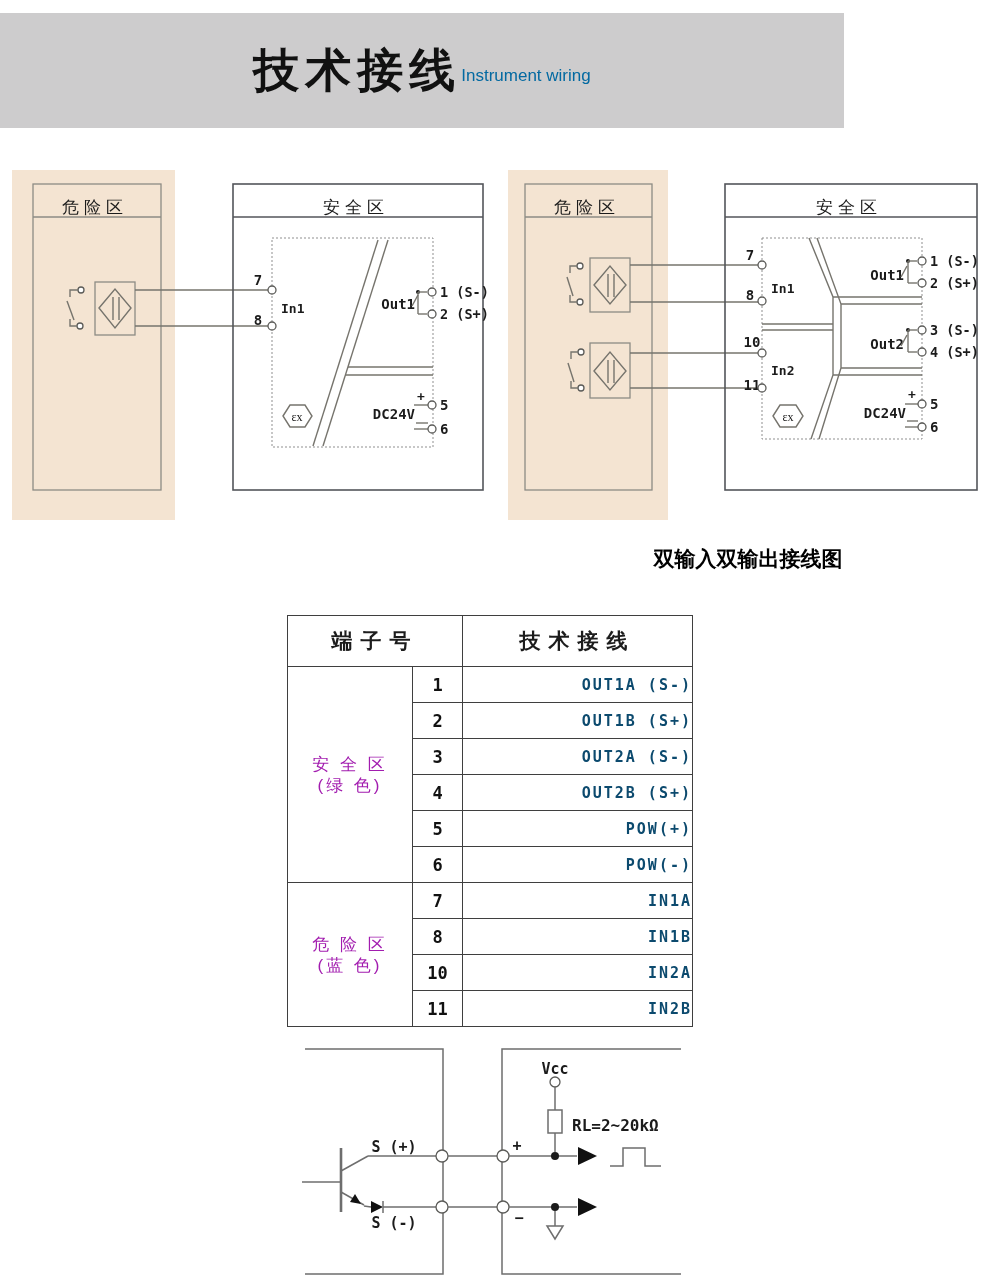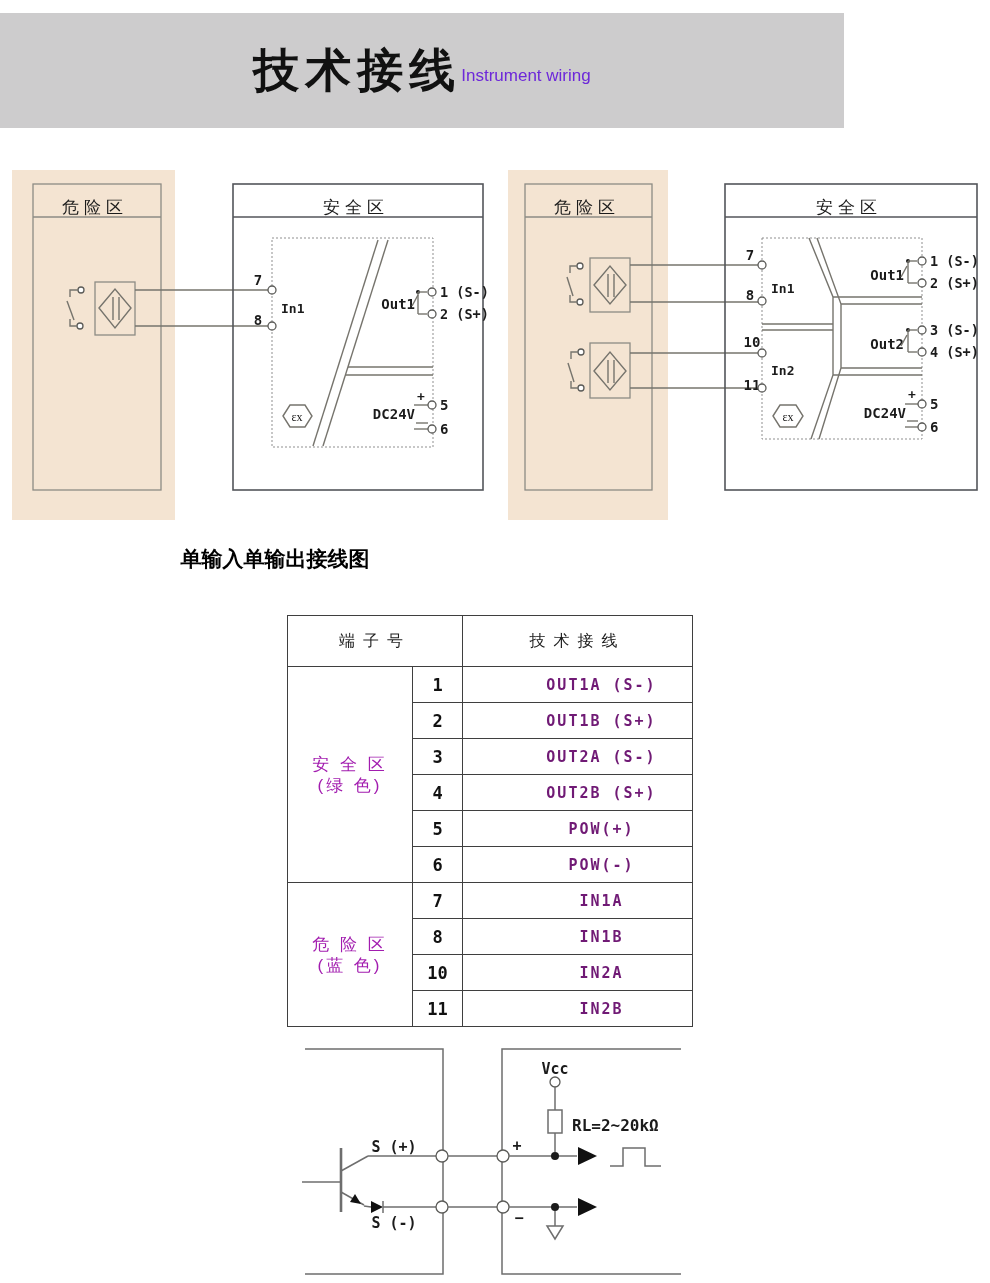--- a/index.html
+++ b/index.html
@@ -1,31 +1,31 @@
 <!DOCTYPE html>
 <html><head>
 <meta charset="utf-8">
 <style>
   html,body{margin:0;padding:0;background:#ffffff;}
   .page{position:relative;width:990px;height:1283px;background:#ffffff;overflow:hidden;
         font-family:"Liberation Sans",sans-serif;color:#1b1b1b;}
   .band{position:absolute;left:0;top:13px;width:844px;height:115px;background:#cdcccd;
         display:flex;flex-direction:row;align-items:center;justify-content:center;}
   .band h1{margin:0;font-size:46px;font-weight:900;letter-spacing:6px;color:#111;}
-  .band .sub{margin-top:10px;font-size:17px;color:#6d28d9;}
+  .band .sub{margin-top:10px;font-size:17px;color:#0369a1;}
   .abs{position:absolute;}
   .caption{position:absolute;width:320px;text-align:center;font-size:21px;font-weight:bold;color:#000;}
   
   .ttable{position:absolute;left:287px;top:615px;border-collapse:collapse;table-layout:fixed;width:405px;}
   .ttable th,.ttable td{border:1.5px solid #3f3f3f;padding:0;}
-  .ttable th{height:50px;font-size:16px;font-weight:normal;letter-spacing:8px;color:#1c1c1c;}
+  .ttable th{height:50px;font-size:21px;font-weight:bold;letter-spacing:8px;color:#1c1c1c;}
   .ttable td{height:35px;}
   .num{font-family:"DejaVu Sans Mono",monospace;font-weight:bold;font-size:17px;text-align:center;color:#111;}
   .desc{font-family:"DejaVu Sans Mono",monospace;font-weight:bold;font-size:15px;letter-spacing:2px;
-        text-align:center;padding-left:48px !important;color:#701a75;}
+        text-align:right;padding-left:48px !important;color:#0c4a6e;}
   .grp{text-align:center;font-size:17px;letter-spacing:3px;line-height:21px;color:#a21caf;}
   
   .wire{stroke:#76746d;stroke-width:1.4;fill:none;}
   .hazbox{stroke:#8d8b84;stroke-width:1.3;fill:none;}
   .safebox{stroke:#53555a;stroke-width:1.6;fill:none;}
   .dotted{stroke:#8f8f8f;stroke-width:1;fill:none;stroke-dasharray:2 2;}
   .term{stroke:#5b5b58;stroke-width:1.3;fill:#ffffff;}
   .dot{fill:#1b1b1b;stroke:none;}
   .bar{stroke:#76746d;stroke-width:1.4;fill:none;}
   .ckt{stroke:#6e6e6e;stroke-width:1.5;fill:none;}
@@ -224,21 +224,21 @@
         <text class="lab" font-size="14" x="930" y="432">6</text>
       </g>
 
       <g>
         <polygon points="773,416 780,405 796,405 803,416 796,427 780,427" class="bar"></polygon>
         <text font-size="12" font-family="Liberation Serif,serif" x="788" y="421" text-anchor="middle">εx</text>
       </g>
     </g>
   </svg>
 
-  <div class="caption" style="left:115px;top:545px">单输入单输出接线图</div>
+  <div class="caption" style="left:588px;top:545px">双输入双输出接线图</div>
 
   <table class="ttable">
     <colgroup>
         <col style="width:125px">
         <col style="width:50px">
         <col style="width:230px">
       </colgroup>
     <tbody>
         <tr>
       <th colspan="2">端子号</th>

